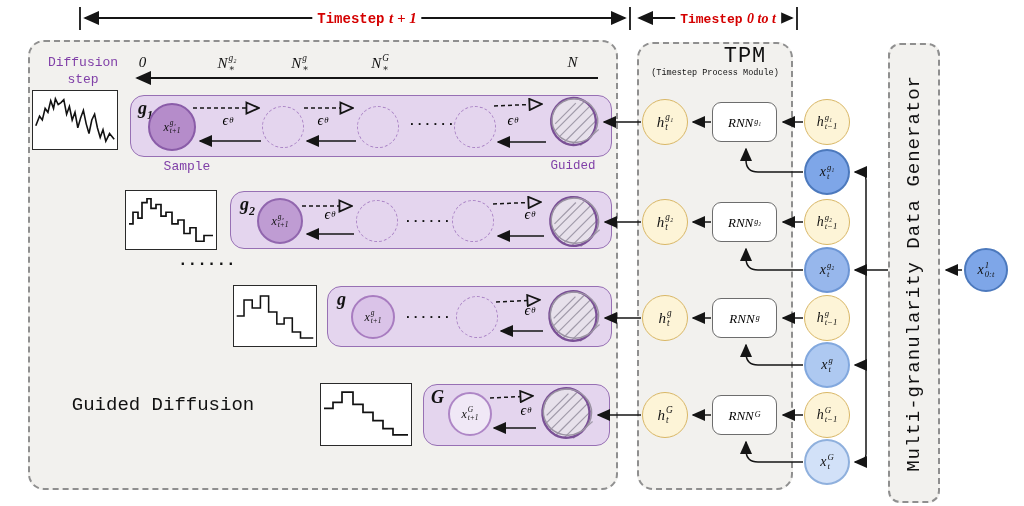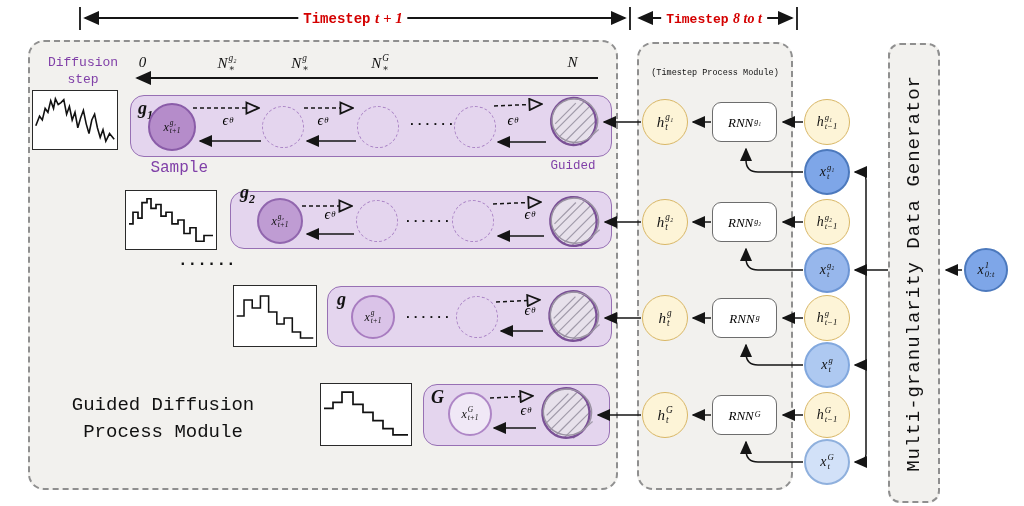--- a/index.html
+++ b/index.html
@@ -16,21 +16,21 @@
   .rnnbox{position:absolute;background:#fff;border:1.6px solid #6d6d6d;border-radius:9px;display:flex;align-items:center;justify-content:center;box-sizing:border-box;}
   
   .math{display:inline-flex;align-items:center;font-family:"Liberation Serif","DejaVu Serif",serif;font-style:italic;line-height:1;}
   .math .st{display:inline-flex;flex-direction:column;justify-content:center;font-size:62%;line-height:1.08;margin-left:1px;}
   .chart{position:absolute;background:#fff;border:1.6px solid #2a2a2a;box-sizing:border-box;}
   .chart svg{display:block;width:100%;height:100%;}
   .eps{position:absolute;display:flex;align-items:center;justify-content:center;font-size:14px;}
   .dots{position:absolute;font-family:"Liberation Mono","DejaVu Sans Mono",monospace;font-weight:bold;color:#111;letter-spacing:0px;}
   .tick{position:absolute;transform:translateX(-50%);font-size:15px;color:#111;}
   .ctr{text-align:center;}
-  .dimlabel{position:absolute;background:#fff;padding:0 5px;color:#d40000;white-space:nowrap;transform:translateX(-50%);}
+  .dimlabel{position:absolute;background:#fff;padding:0 5px;color:#d40000;white-space:nowrap;transform:translateX(-50%);margin-left:14px;}
   .dimlabel .dim-mono{font-family:"Liberation Mono","DejaVu Sans Mono",monospace;font-weight:bold;font-size:14px;}
   .dimlabel .dim-math{font-family:"Liberation Serif","DejaVu Serif",serif;font-style:italic;font-size:15px;font-weight:bold;}
   .rowlabel{position:absolute;font-family:"Liberation Serif","DejaVu Serif",serif;font-style:italic;font-weight:bold;font-size:18px;color:#111;}
   .rowlabel sub{font-size:12px;}
   .ptext{color:#8040a8;}
   svg.overlay{position:absolute;left:0;top:0;pointer-events:none;}
 </style>
 </head>
 <body>
 
@@ -118,21 +118,21 @@
       <line x1="490" y1="398" x2="532" y2="396" marker-end="url(#arrO)"></line>
     </g>
   </svg>
 
   <div class="dimlabel" style="left:353px;top:9px;">
     <span class="dim-mono">Timestep</span>
     <span class="dim-math">t + 1</span>
   </div>
   <div class="dimlabel" style="left:714px;top:9px;">
     <span class="dim-mono" style="font-size:13px;">Timestep</span>
-    <span class="dim-math" style="font-size:14px;">8 to t</span>
+    <span class="dim-math" style="font-size:14px;">0 to t</span>
   </div>
 
   <div class="abs mono ptext ctr" style="left:38px;top:54px;width:90px;font-size:13px;line-height:17px;">
     <div>Diffusion</div>
     <div>step</div>
   </div>
 
   <div class="tick" style="left:143px;top:53px;">
     <span class="math">
         <span>0</span>
@@ -251,24 +251,24 @@
           <path d="M7,33 L33,7"></path>
           <path d="M10,39 L39,10"></path>
           <path d="M15,43 L43,15"></path>
           <path d="M22,45 L45,22"></path>
           <path d="M30,45 L46,31"></path>
       </g>
       <ellipse cx="24" cy="24" rx="19.5" ry="20.5" fill="none" stroke="#7a5096" stroke-width="2" transform="rotate(-6 24 24)"></ellipse>
       <ellipse cx="25" cy="23" rx="20" ry="19" fill="none" stroke="#9b93a3" stroke-width="1.2" transform="rotate(14 24 24)"></ellipse>
     </svg>
   </div>
-  <div class="abs mono ptext ctr" style="left:138px;top:159px;width:70px;font-size:16px;text-align:right;">Sample</div>
+  <div class="abs mono ptext ctr" style="left:152px;top:159px;width:70px;font-size:13px;">Sample</div>
   <div class="abs mono ptext ctr" style="left:538px;top:159px;width:70px;font-size:12.5px;">Guided</div>
 
-  <span class="rowlabel" style="left:240px;top:182px;"><span>g</span><sub>2</sub></span>
+  <span class="rowlabel" style="left:240px;top:194px;"><span>g</span><sub>2</sub></span>
   <div class="circle" style="left:257px;top:198px;width:46px;height:46px;background:#bf9cd3;border:2.5px solid #9166ae;">
     <span class="math" style="font-size:12px;">
         <span>x</span>
         <span class="st">
           <span>g₂</span>
           <span>t+1</span>
         </span>
       </span>
   </div>
   <div class="dashedc" style="left:356px;top:200px;width:42px;height:42px;"></div>
@@ -375,23 +375,23 @@
           <path d="M22,45 L45,22"></path>
           <path d="M30,45 L46,31"></path>
       </g>
       <ellipse cx="24" cy="24" rx="19.5" ry="20.5" fill="none" stroke="#7a5096" stroke-width="2" transform="rotate(-6 24 24)"></ellipse>
       <ellipse cx="25" cy="23" rx="20" ry="19" fill="none" stroke="#9b93a3" stroke-width="1.2" transform="rotate(14 24 24)"></ellipse>
     </svg>
   </div>
 
   <div class="abs mono ctr" style="left:38px;top:392px;width:250px;font-size:19px;line-height:27px;color:#111;text-align:center;">
     <div>Guided Diffusion</div>
-    <div>Process Module</div>
-  </div>
-
+  </div>
+
+  <div class="abs mono ctr" style="left:699px;top:44px;width:92px;font-size:22px;letter-spacing:1px;color:#111;">TPM</div>
   <div class="abs mono ctr" style="left:639px;top:68px;width:152px;font-size:8.5px;color:#111;">(Timestep Process Module)</div>
 
   <div class="circle" style="left:642px;top:99px;width:46px;height:46px;background:#fdf4d7;border:1.8px solid #d9b766;">
     <span class="math" style="font-size:15px;">
         <span>h</span>
         <span class="st">
           <span>g₁</span>
           <span>t</span>
         </span>
       </span>

